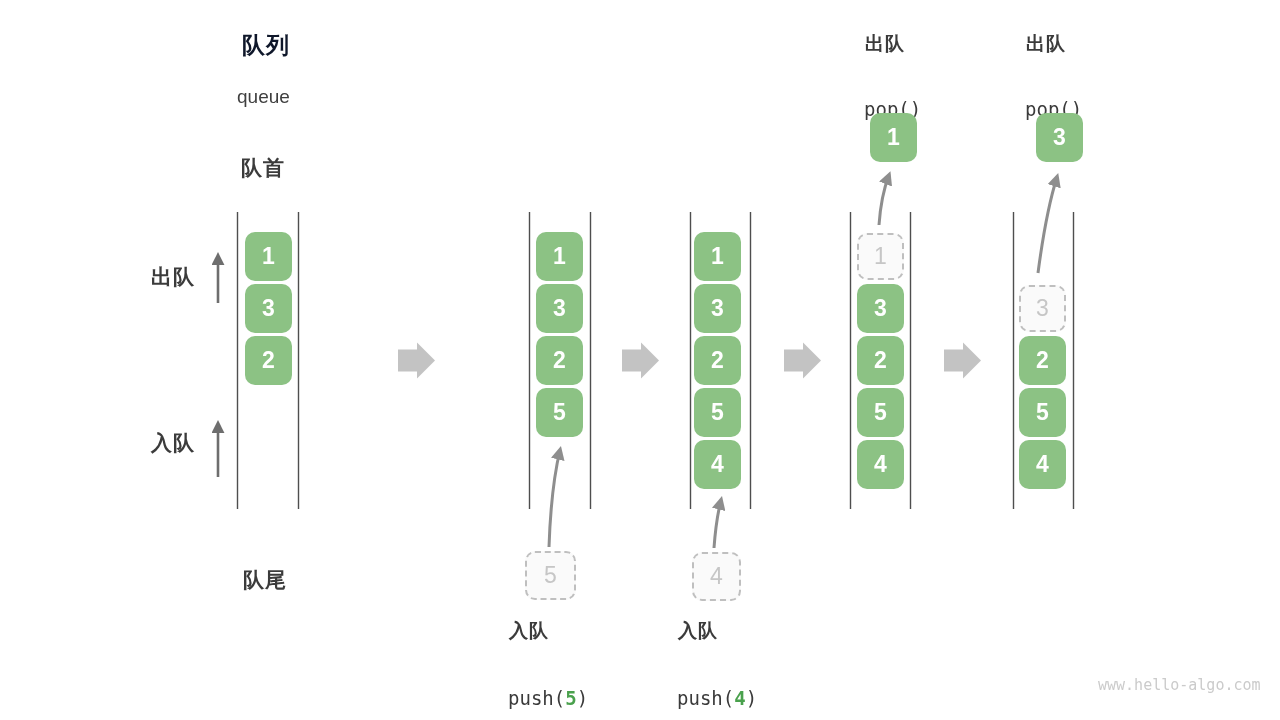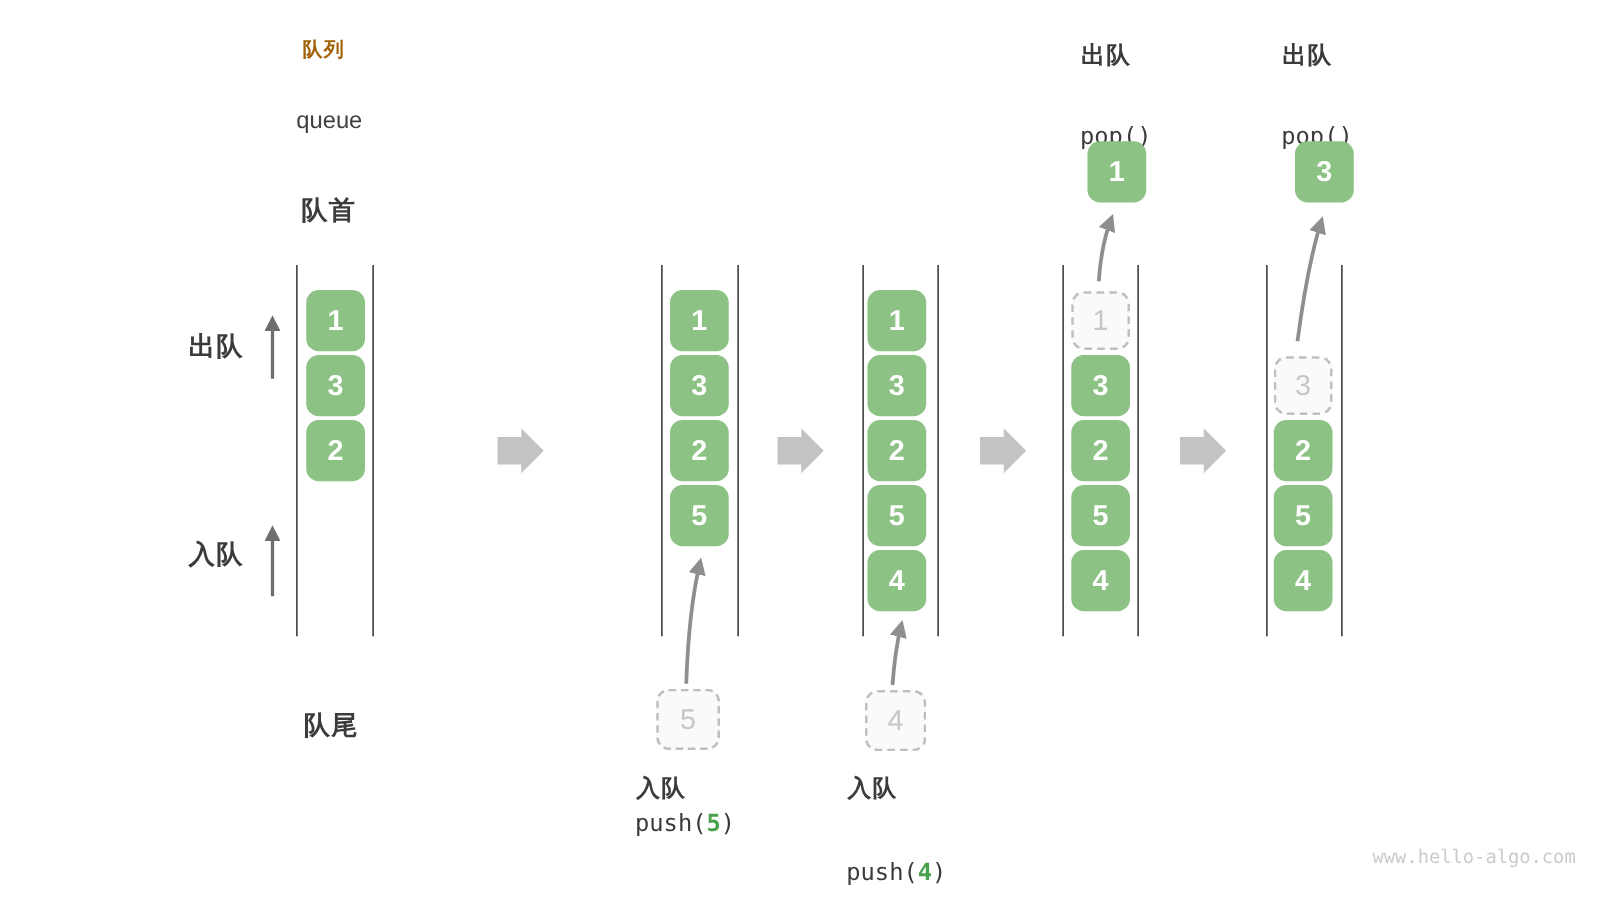--- a/index.html
+++ b/index.html
@@ -16,21 +16,21 @@
     background:#8cc284;border-radius:10px;
     display:flex;align-items:center;justify-content:center;
     color:#ffffff;font-size:23px;font-weight:700;
   }
   .qbox.ghost{
     background:#fafafa;border:2px dashed #bfbfbf;
     color:#c6c6c6;font-weight:400;
   }
 
   
-  .title-zh{font-size:16px;font-weight:700;color:#a16207;letter-spacing:1px;}
+  .title-zh{font-size:23px;font-weight:700;color:#0f172a;letter-spacing:1px;}
   .title-en{font-size:19px;color:#3f3f3f;}
   .side-label{font-size:21px;font-weight:700;color:#3b3b3b;letter-spacing:1px;}
   .cap-action{font-size:19px;font-weight:700;color:#3b3b3b;letter-spacing:1px;}
   .cap-code{font-family:"DejaVu Sans Mono","Liberation Mono",monospace;font-size:19px;color:#3b3b3b;margin-top:32px;}
   .cap-code .arg{color:#4aa14d;font-weight:700;}
   .watermark{font-family:"DejaVu Sans Mono","Liberation Mono",monospace;font-size:15px;color:#cbcbcb;margin-left:20px;}
 </style>
 </head>
 <body>
 
@@ -93,21 +93,21 @@
     <div class="qbox" style="left:245px;top:336px;">2</div>
   </div>
 
   <div>
     <div class="qbox" style="left:536px;top:232px;">1</div>
     <div class="qbox" style="left:536px;top:284px;">3</div>
     <div class="qbox" style="left:536px;top:336px;">2</div>
     <div class="qbox" style="left:536px;top:388px;">5</div>
     <div class="qbox ghost" style="left:525px;top:551px;width:51px;">5</div>
     <div class="abs cap-action" style="left:509px;top:618px;">入队</div>
-    <div class="abs cap-code" style="left:508px;top:616px;text-align:center;"><span>push(</span><span class="arg">5</span><span>)</span></div>
+    <div class="abs cap-code" style="left:508px;top:655px;text-align:center;"><span>push(</span><span class="arg">5</span><span>)</span></div>
   </div>
 
   <div>
     <div class="qbox" style="left:694px;top:232px;">1</div>
     <div class="qbox" style="left:694px;top:284px;">3</div>
     <div class="qbox" style="left:694px;top:336px;">2</div>
     <div class="qbox" style="left:694px;top:388px;">5</div>
     <div class="qbox" style="left:694px;top:440px;">4</div>
     <div class="qbox ghost" style="left:692px;top:552px;width:49px;">4</div>
     <div class="abs cap-action" style="left:678px;top:618px;">入队</div>

